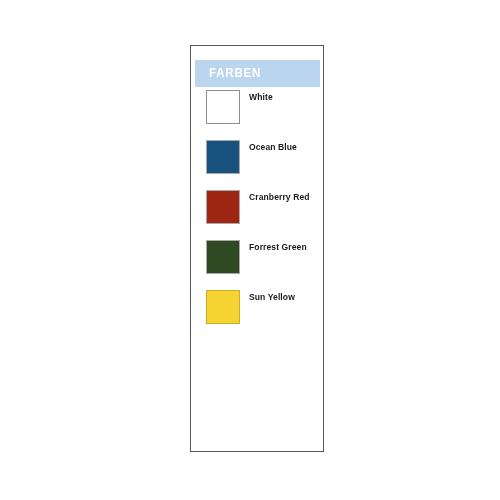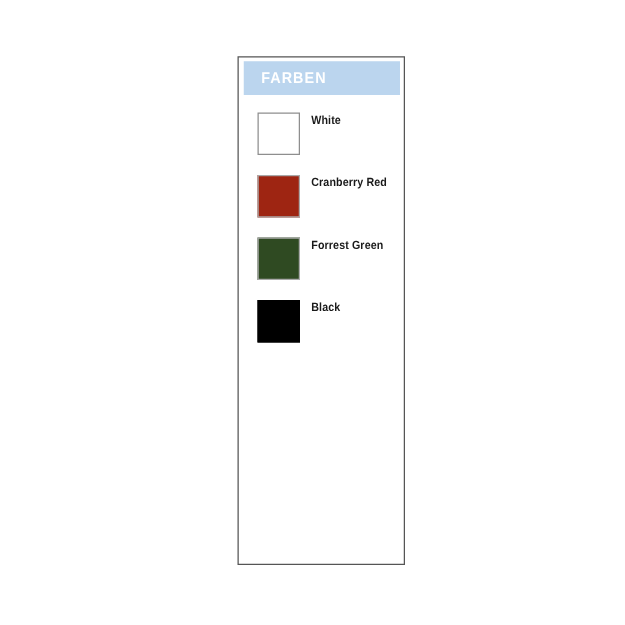--- a/index.html
+++ b/index.html
@@ -26,21 +26,21 @@
     top: 45px;
     width: 134px;
     height: 407px;
     box-sizing: border-box;
     background: #ffffff;
     border: 1px solid #555555;
   }
   #panel-header {
     position: absolute;
     left: 4px;
-    top: 3px;
+    top: 14px;
     width: 125px;
     height: 27px;
     background: #bbd5ee;
   }
   #panel-header-title {
     position: absolute;
     left: 14px;
     top: 6px;
     font-size: 12.5px;
     font-weight: bold;
@@ -95,28 +95,32 @@
     <div id="panel-header" style="background: rgb(187, 213, 238);">
       <div id="panel-header-title" style="color: rgb(255, 255, 255);">FARBEN</div>
     </div>
 
     <div id="swatch-list">
         <div class="swatch-row">
           <div class="swatch-chip" style="background: rgb(255, 255, 255); border-color: rgb(142, 142, 142);"></div>
           <div class="swatch-label">White</div>
         </div>
         <div class="swatch-row">
+          <div class="swatch-chip" style="background: rgb(23, 81, 126); border-color: rgb(169, 169, 169);"></div>
+          <div class="swatch-label">Ocean Blue</div>
+        </div>
+        <div class="swatch-row">
           <div class="swatch-chip" style="background: rgb(158, 37, 18); border-color: rgb(169, 169, 169);"></div>
           <div class="swatch-label">Cranberry Red</div>
         </div>
         <div class="swatch-row">
           <div class="swatch-chip" style="background: rgb(47, 74, 34); border-color: rgb(169, 169, 169);"></div>
           <div class="swatch-label">Forrest Green</div>
         </div>
         <div class="swatch-row">
-          <div class="swatch-chip" style="background: rgb(0, 0, 0); border-color: rgb(0, 0, 0);"></div>
-          <div class="swatch-label">Black</div>
+          <div class="swatch-chip" style="background: rgb(245, 211, 48); border-color: rgb(201, 173, 44);"></div>
+          <div class="swatch-label">Sun Yellow</div>
         </div>
       </div>
 
   </div>
 
 </div>
 
 </body></html>

